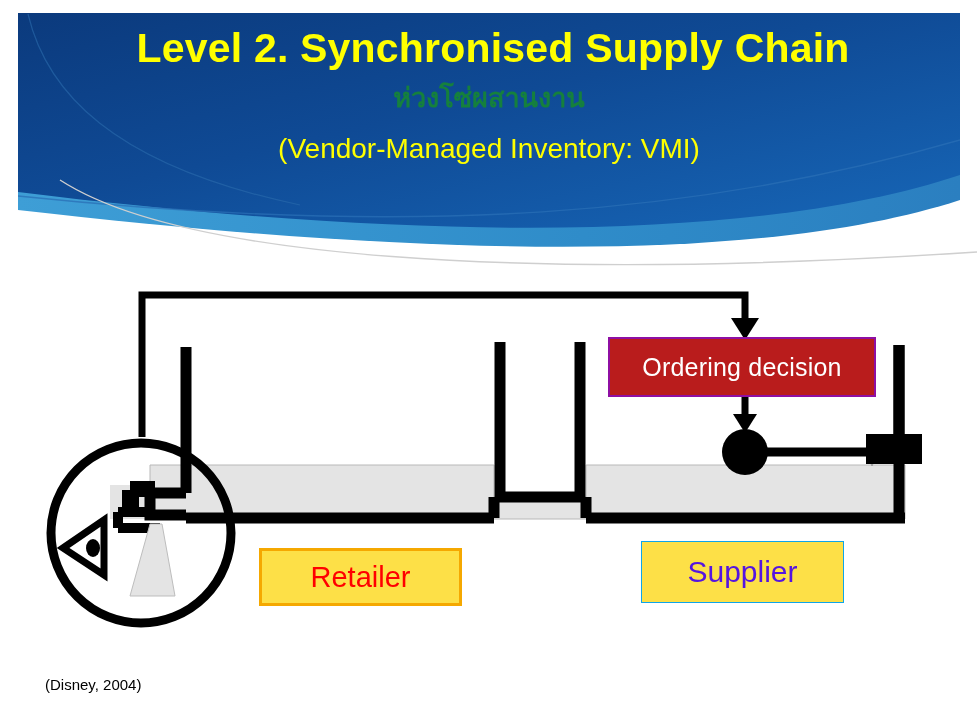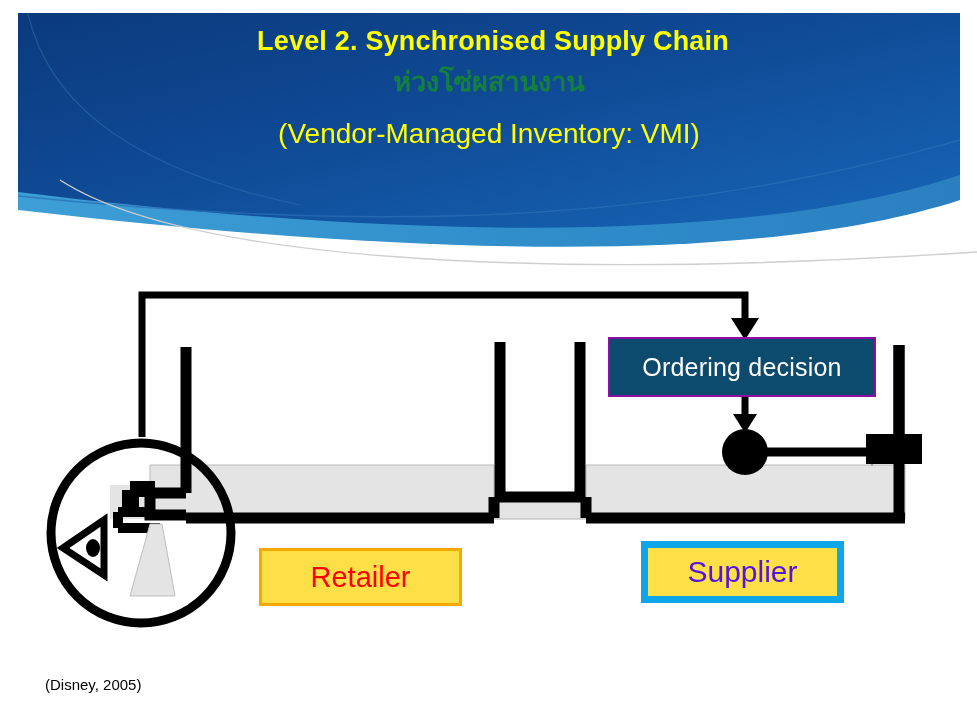--- a/index.html
+++ b/index.html
@@ -35,21 +35,21 @@
     position: absolute;
     left: 18px;
     top: 14px;
     width: 942px;
     height: 195px;
     text-align: center;
     z-index: 5;
   }
   #title-main {
     color: #ffff00;
-    font-size: 27px;
+    font-size: 41px;
     font-weight: bold;
     letter-spacing: 0.2px;
     line-height: 1.12;
     margin: 12px 0 0 0;
     white-space: nowrap;
     padding-left: 8px;
   }
   #title-thai {
     color: #15803d;
     font-size: 27px;
@@ -95,36 +95,36 @@
   #retailer-label {
     color: #ff0000;
     font-size: 29px;
     font-weight: normal;
   }
   #supplier-box {
     left: 641px;
     top: 541px;
     width: 203px;
     height: 62px;
-    border: 7px solid #0ea5e9;
+    border: 1px solid #0ea5e9;
     text-align: right;
   }
   #supplier-label {
     color: #5515e0;
     font-size: 30px;
     font-weight: normal;
   }
 
   #ordering-box {
     position: absolute;
     left: 608px;
     top: 337px;
     width: 268px;
     height: 60px;
-    background: #0c4a6e;
+    background: #b91c1c;
     border: 2px solid #8e0fa3;
     box-sizing: border-box;
     display: flex;
     align-items: center;
     justify-content: center;
   }
   #ordering-label {
     color: #ffffff;
     font-size: 25px;
     font-weight: normal;
@@ -256,15 +256,15 @@
   </div>
 
   <div id="retailer-box" class="label-box">
     <span id="retailer-label">Retailer</span>
   </div>
 
   <div id="supplier-box" class="label-box">
     <span id="supplier-label">Supplier</span>
   </div>
 
-  <div id="citation">(Disney, 2005)</div>
+  <div id="citation">(Disney, 2004)</div>
 
 </div>
 
 </body></html>

